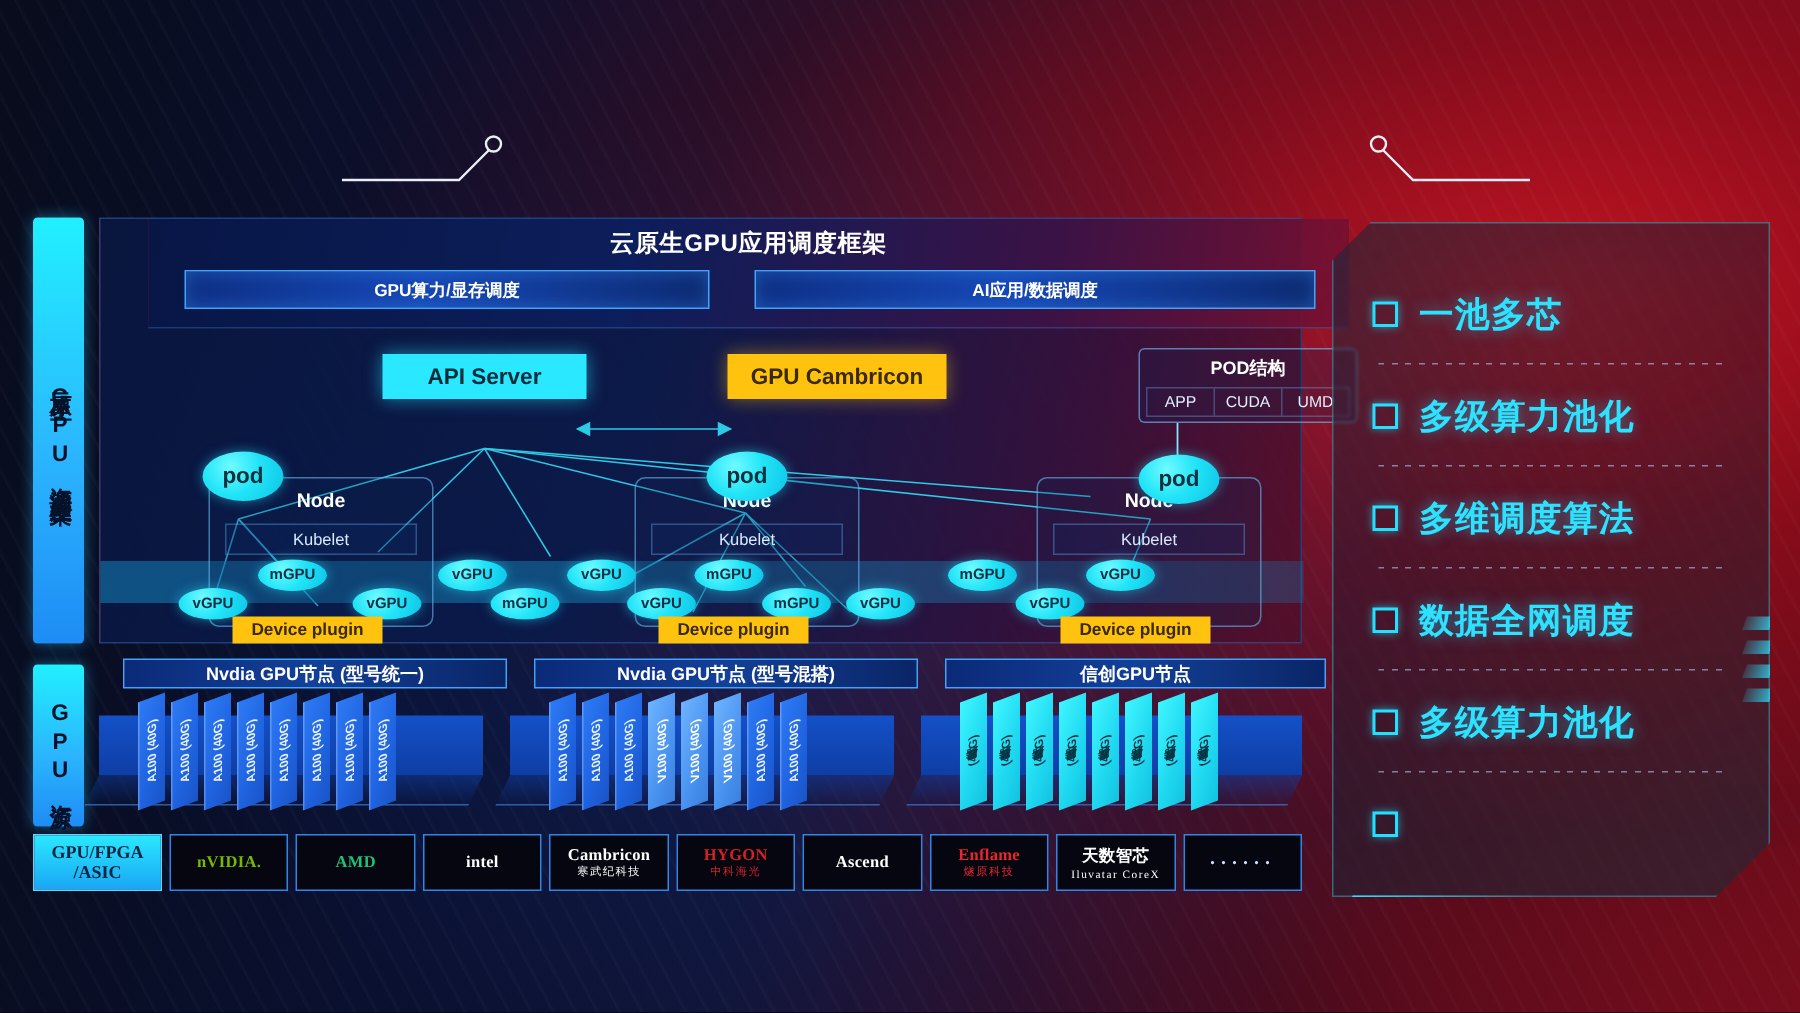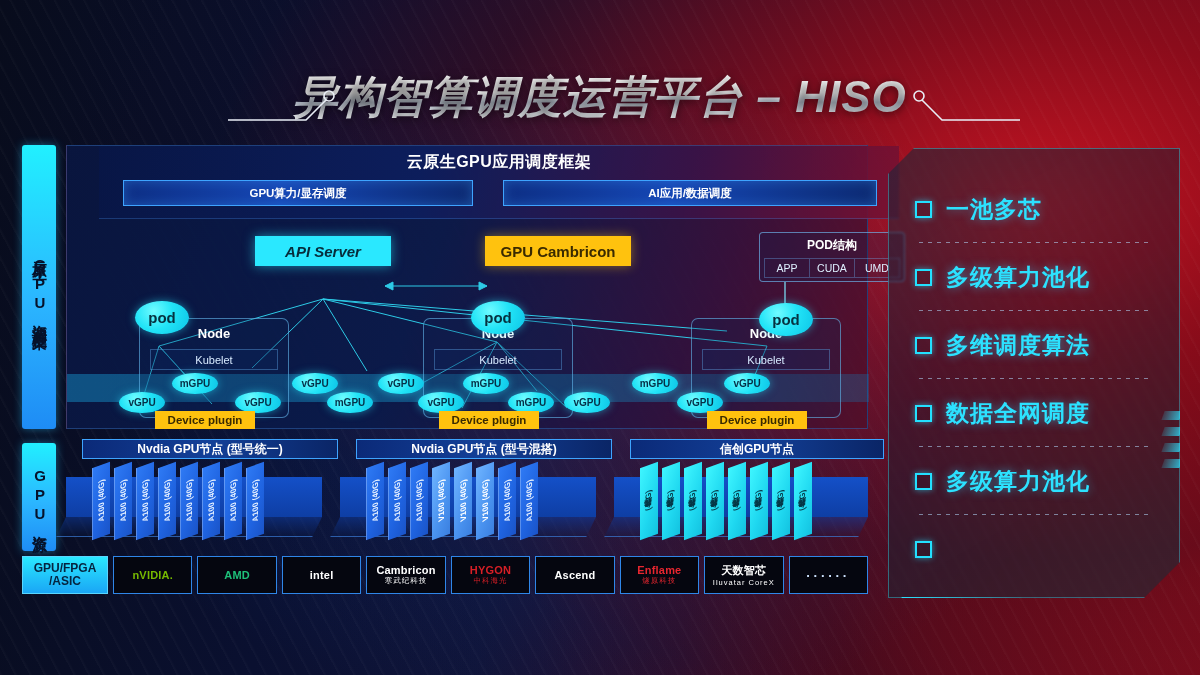--- a/index.html
+++ b/index.html
@@ -175,21 +175,21 @@
   .card.lblue { background:linear-gradient(110deg,#6fb4ff 0%,#4a93f0 60%,#3b80e0 100%); }
   .card.lblue .lbl { color:#ffffff; }
   .card.cyan { background:linear-gradient(110deg,#3ff6ff 0%,#1fd8f0 60%,#13c2e0 100%); }
   .card.cyan .lbl { color:#063645; }
 
   
   #vendors { position:absolute; left:22px; top:556px; width:846px; height:38px; display:flex; gap:5px; }
   .vbox {
     flex:1; border:1px solid #2f86e8; background:#05060f;
     display:flex; flex-direction:column; align-items:center; justify-content:center;
-    position:relative; overflow:hidden;
+    position:relative; overflow:hidden;font-family:Liberation Serif, serif;
   }
   .vbox.first {
     background:linear-gradient(180deg,#2ae8ff 0%,#1aa6f5 100%);
     color:#05243f; font-weight:bold; font-size:12px; line-height:13px; text-align:center;
     flex:0 0 86px; border-color:#59d6ff;
   }
   .vname { font-size:11px; font-weight:bold; letter-spacing:.2px; }
   .vsub { font-size:7.5px; letter-spacing:1px; }
   .nv { color:#76b900; }
   .amdc { color:#1ec07a; }
@@ -249,21 +249,20 @@
 <div id="bgstripes"></div>
 <div id="bgglow"></div>
 
 <div id="title-wrap">
   <span class="deco" style="left:228px;">
     <svg viewBox="0 0 120 70">
         <path d="M0 58 L78 58 L98 38" stroke="#e9eef6" stroke-width="1.6" fill="none"></path>
         <circle cx="101" cy="34" r="5" stroke="#e9eef6" stroke-width="1.6" fill="none"></circle>
       </svg>
   </span>
-  <span id="title">异构智算调度运营平台 – HISO</span>
   <span class="deco" style="left:900px;">
     <svg viewBox="0 0 120 70">
         <circle cx="19" cy="34" r="5" stroke="#e9eef6" stroke-width="1.6" fill="none"></circle>
         <path d="M22 38 L42 58 L120 58" stroke="#e9eef6" stroke-width="1.6" fill="none"></path>
       </svg>
   </span>
 </div>
 
 <div id="diagram">
 
@@ -295,21 +294,21 @@
         <line x1="430" y1="196" x2="395" y2="262"></line>
         <line x1="430" y1="196" x2="470" y2="245"></line>
         <line x1="430" y1="196" x2="500" y2="262"></line>
         <line x1="700" y1="200" x2="680" y2="248"></line>
       </g>
       <g stroke="#7fe9ff" stroke-width="1.2" fill="none">
         <path d="M718 136 L718 158"></path>
       </g>
     </svg>
 
-    <div class="api-box" style="left:188px; top:90px; width:136px; height:30px;font-style:italic;">API Server</div>
+    <div class="api-box" style="left:188px; top:90px; width:136px; height:30px;">API Server</div>
     <div class="sched-box" style="left:418px; top:90px; width:146px; height:30px;">GPU Cambricon</div>
 
     <div id="pod-struct">
       <div class="t">POD结构</div>
       <div class="cells">
         <div>APP</div>
         <div>CUDA</div>
         <div>UMD</div>
       </div>
     </div>

